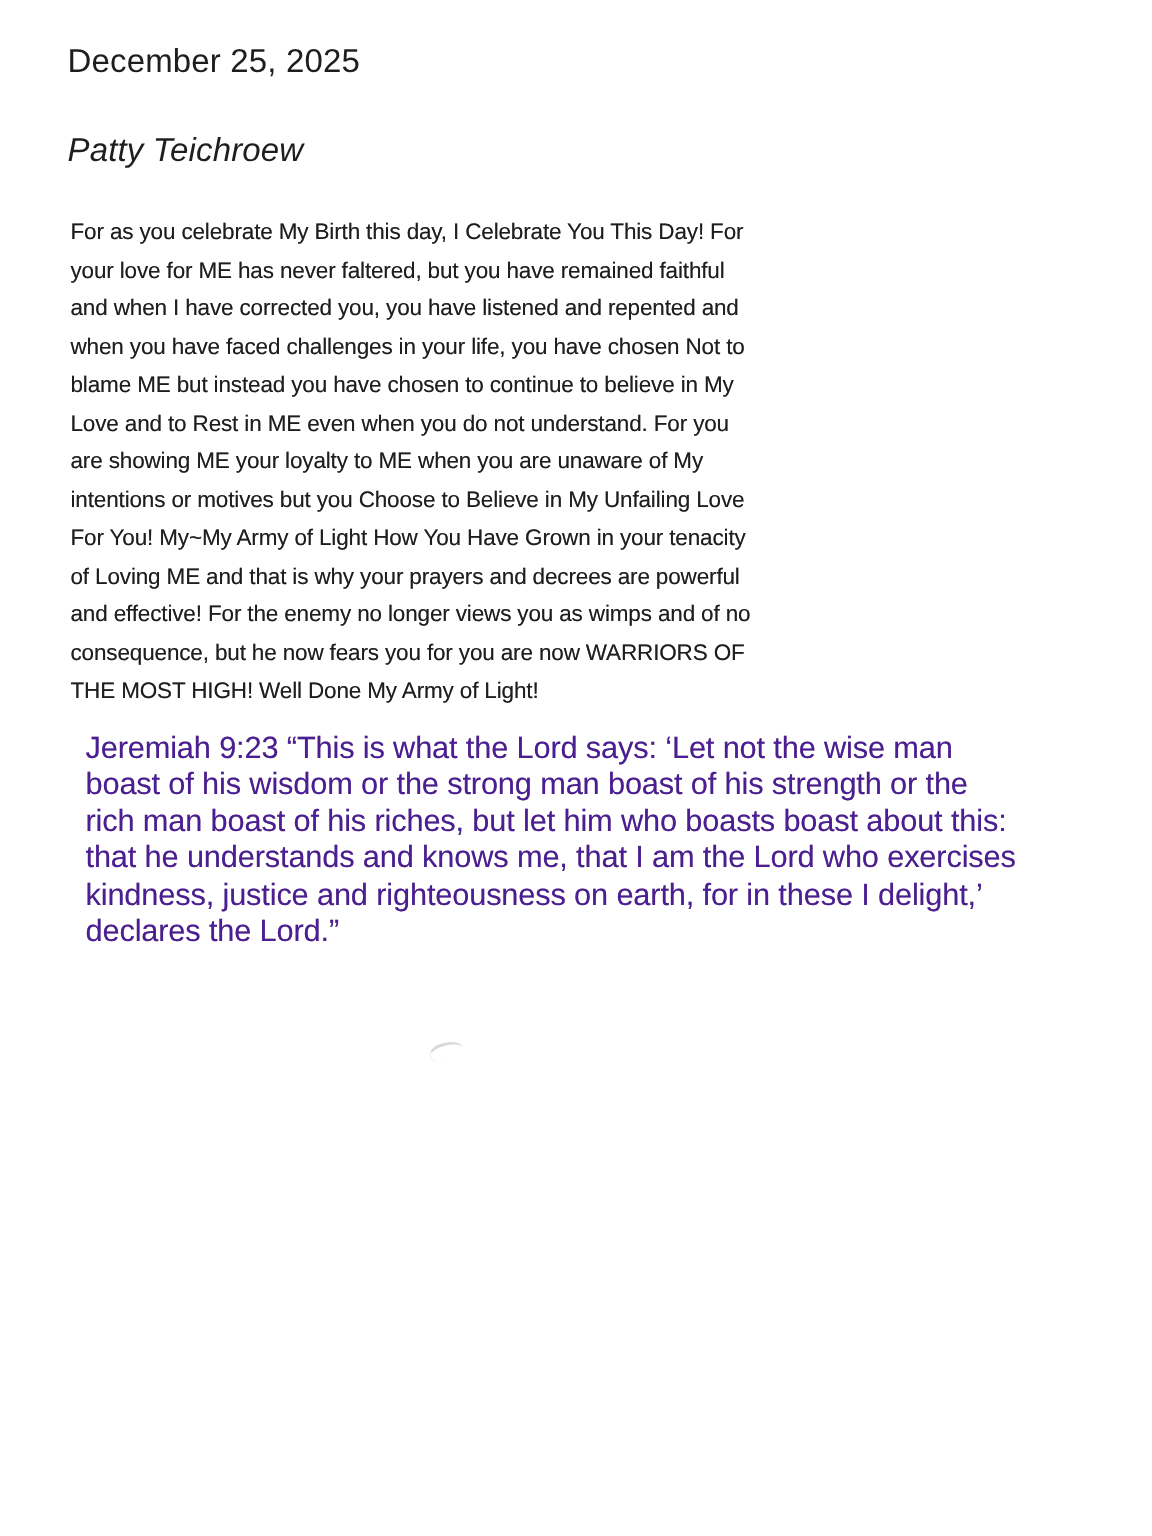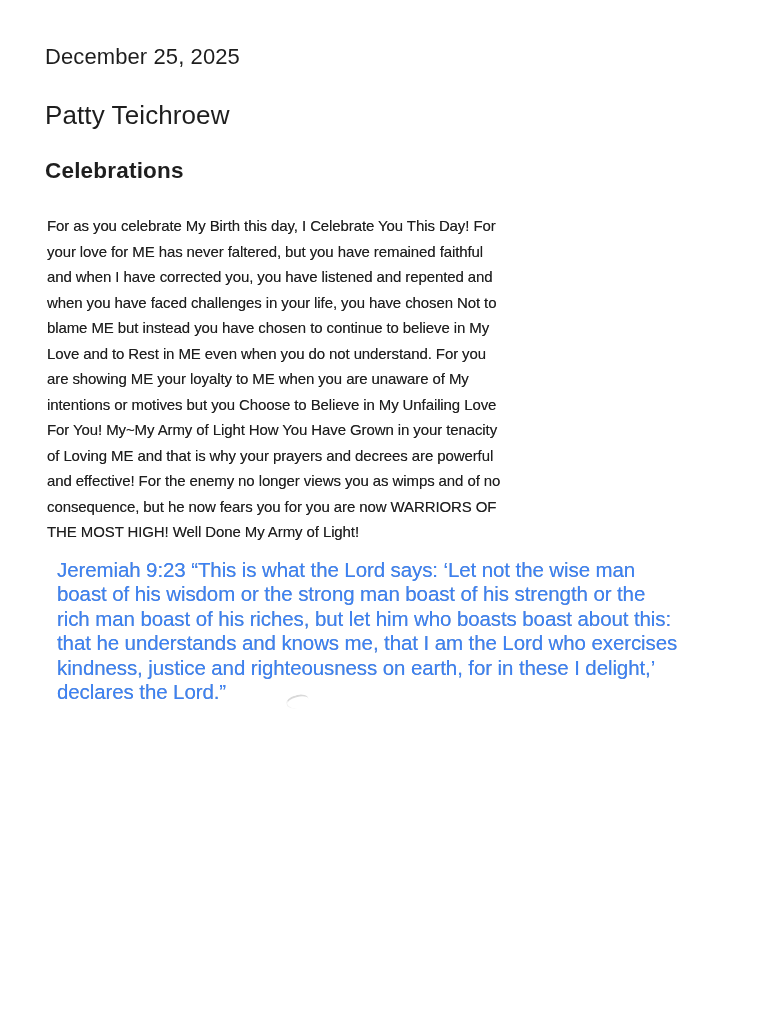--- a/index.html
+++ b/index.html
@@ -7,38 +7,39 @@
     padding: 0;
     background: #ffffff;
   }
   .page {
     position: relative;
     width: 768px;
     height: 1024px;
     margin: 0 auto;
     background: #ffffff;
     box-sizing: border-box;
-    padding: 44px 38px 0 45px;
+    padding: 28px 38px 0 45px;
     font-family: "Liberation Sans", "DejaVu Sans", sans-serif;
     color: #1e1e1e;
     overflow: hidden;
   }
   .date-line {
     font-size: 22px;
     line-height: 26px;
     margin: 0 0 32px 0;
     letter-spacing: 0.1px;
   }
   .sender-block {
     margin: 0 0 29px 0;
   }
   .sender-block div {
-    font-size: 26px;
+    font-size: 22px;
     line-height: 27px;
     letter-spacing: 0.1px;
+    font-style: italic;
   }
   .heading {
     font-size: 22.5px;
     font-weight: 700;
     line-height: 26px;
     margin: 0 0 29px 0;
     letter-spacing: 0.2px;
   }
   .body-text {
     font-size: 15px;
@@ -47,21 +48,21 @@
     white-space: pre;
     letter-spacing: -0.1px;
     text-shadow: 0 0 0.4px rgba(20,20,20,0.55);
   }
   .scripture-text {
     font-size: 20.5px;
     line-height: 24.6px;
     margin: 0 0 0 12px;
     white-space: pre;
     letter-spacing: -0.1px;
-    color: #3b82f6;
+    color: #4c1d95;
     text-shadow: 0 0 0.3px rgba(30,30,30,0.45);
   }
   .scan-smudge {
     position: absolute;
     left: 286px;
     top: 695px;
     width: 22px;
     height: 11px;
     border-radius: 50%;
     border-top: 2px solid rgba(130,130,130,0.30);
@@ -73,21 +74,20 @@
 <body>
 
 <div class="page">
 
   <p class="date-line">December 25, 2025</p>
 
   <div class="sender-block">
     <div>Patty Teichroew</div>
   </div>
 
-  <h1 class="heading">Celebrations</h1>
 
   <p class="body-text">For as you celebrate My Birth this day, I Celebrate You This Day! For
 your love for ME has never faltered, but you have remained faithful
 and when I have corrected you, you have listened and repented and
 when you have faced challenges in your life, you have chosen Not to
 blame ME but instead you have chosen to continue to believe in My
 Love and to Rest in ME even when you do not understand. For you
 are showing ME your loyalty to ME when you are unaware of My
 intentions or motives but you Choose to Believe in My Unfailing Love
 For You! My~My Army of Light How You Have Grown in your tenacity

